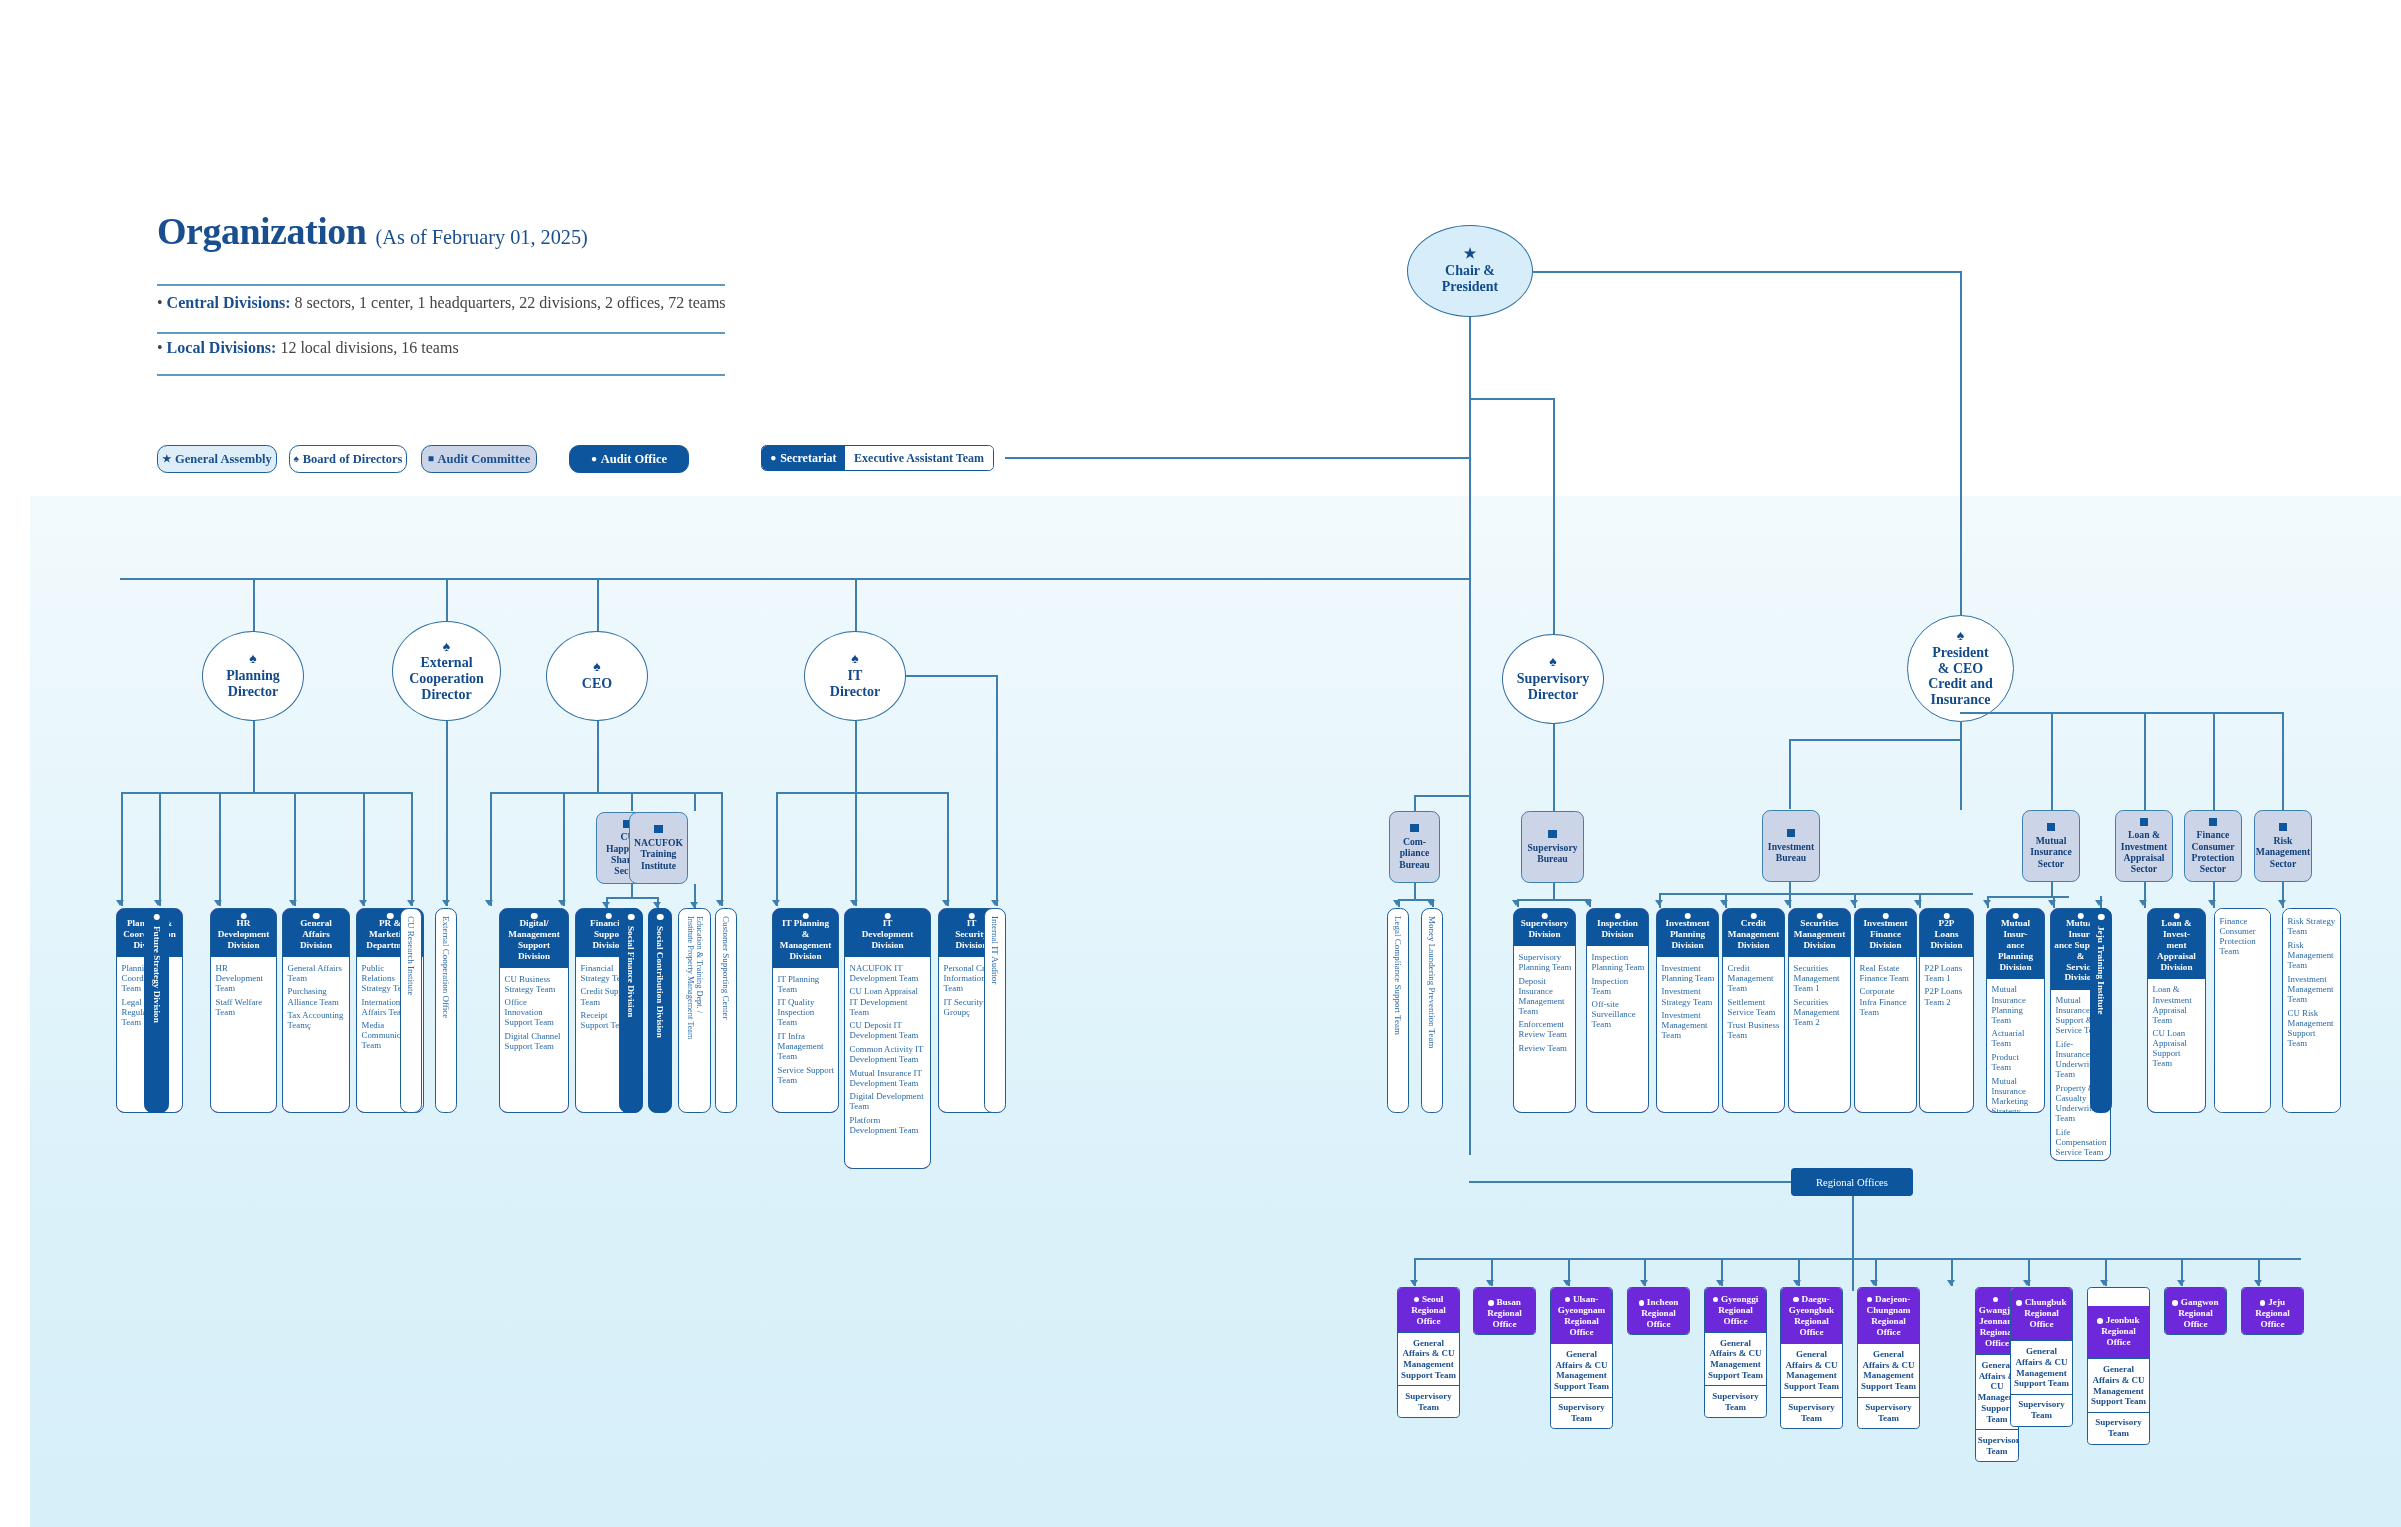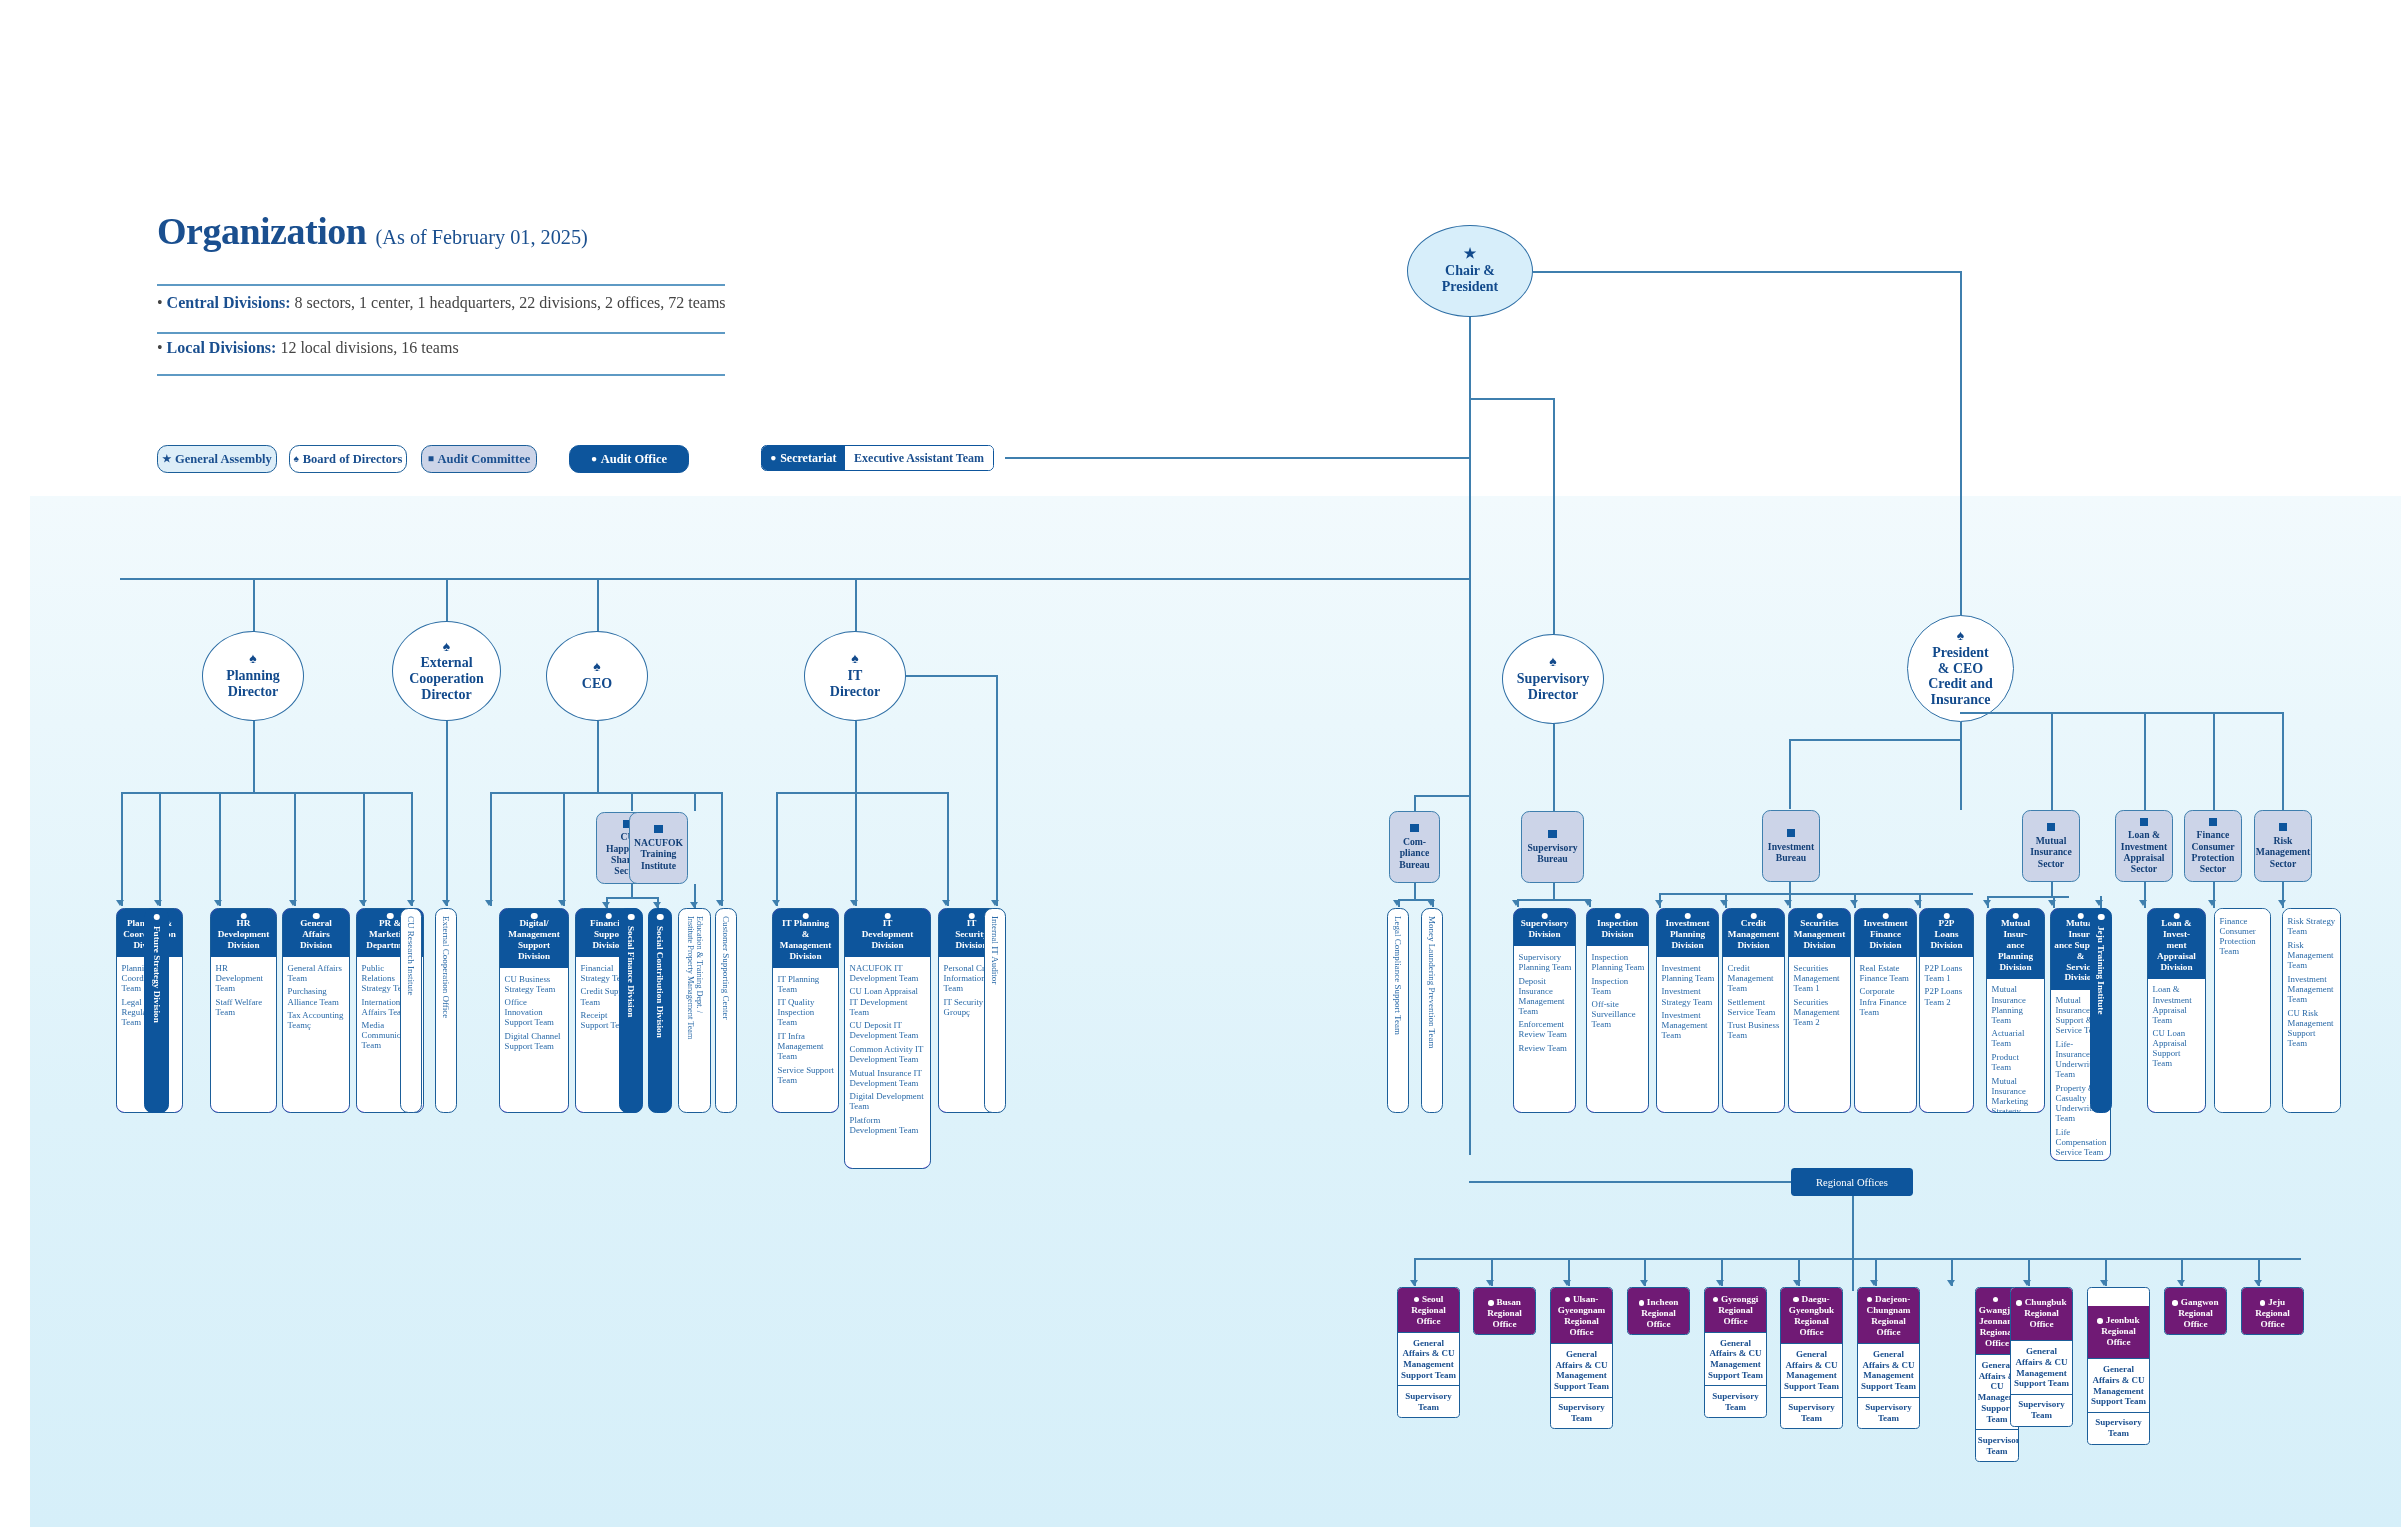--- a/index.html
+++ b/index.html
@@ -102,21 +102,21 @@
     padding-top:6.5px;
   }
   .vcard.solid{background:#0d559c;border-color:#0d559c;}
   .vcard.solid .vtxt{color:#ffffff;}
   .vcard.solid .vdot{position:absolute;left:50%;top:4.6px;transform:translateX(-50%);width:6.5px;height:6.5px;border-radius:50%;background:#fff;}
   .vcard.white{background:#ffffff;}
   .vcard.white .vtxt{color:#2a6aa8;font-weight:normal;font-size:9px;}
 
   
   .ro{position:absolute;border:1.3px solid #1b5e99;border-radius:4.6px;overflow:hidden;box-sizing:border-box;background:#fff;}
-  .ro .rhead{background:#701a75;color:#fff;text-align:center;font-size:9.2px;font-weight:bold;line-height:1.2;padding:5.5px 2.8px;}
+  .ro .rhead{background:#6d28d9;color:#fff;text-align:center;font-size:9.2px;font-weight:bold;line-height:1.2;padding:5.5px 2.8px;}
   .ro .rhead .rdot{display:inline-block;width:5.5px;height:5.5px;border-radius:50%;background:#fff;margin-right:2.8px;vertical-align:middle;}
   .ro .rsec{text-align:center;font-size:9px;font-weight:bold;line-height:1.2;color:#1a4f8f;padding:4.6px 1.8px;border-top:1.1px solid #1b5e99;}
 
   .regional-label{
     position:absolute;background:#0d559c;color:#fff;border-radius:3.7px;
     display:flex;align-items:center;justify-content:center;
     font-size:10.6px;font-weight:normal;
   }
 </style>
 </head>

